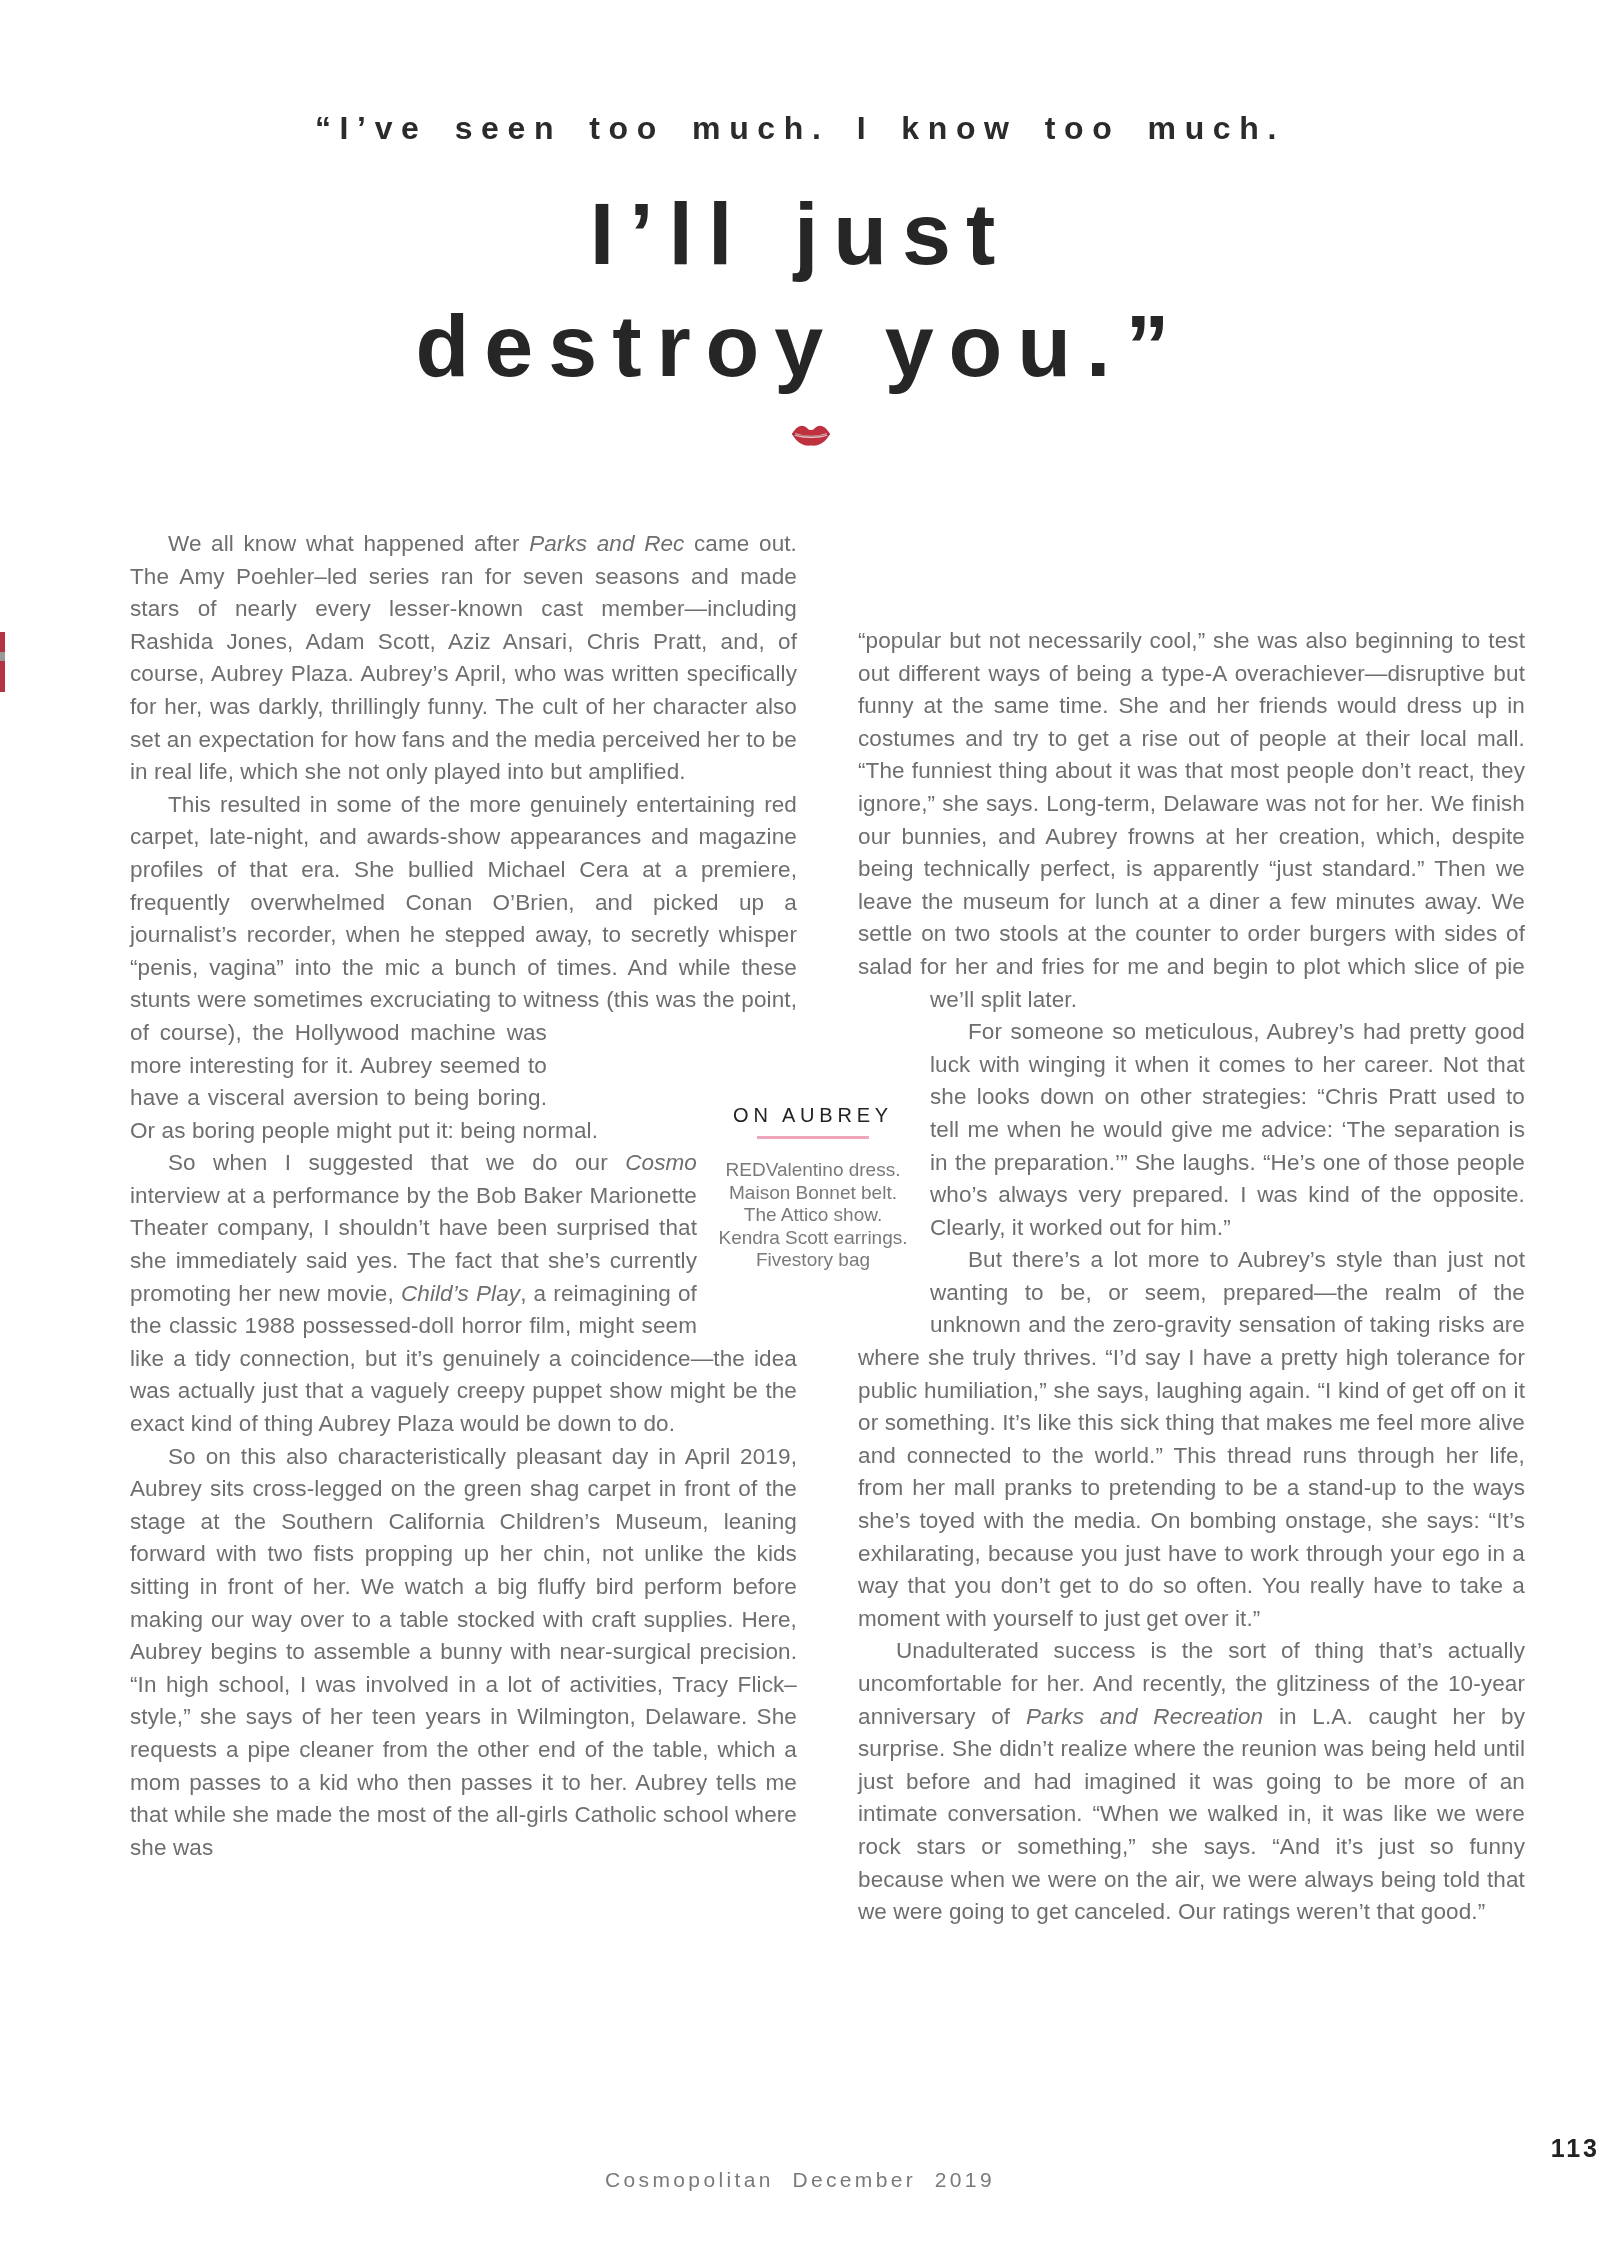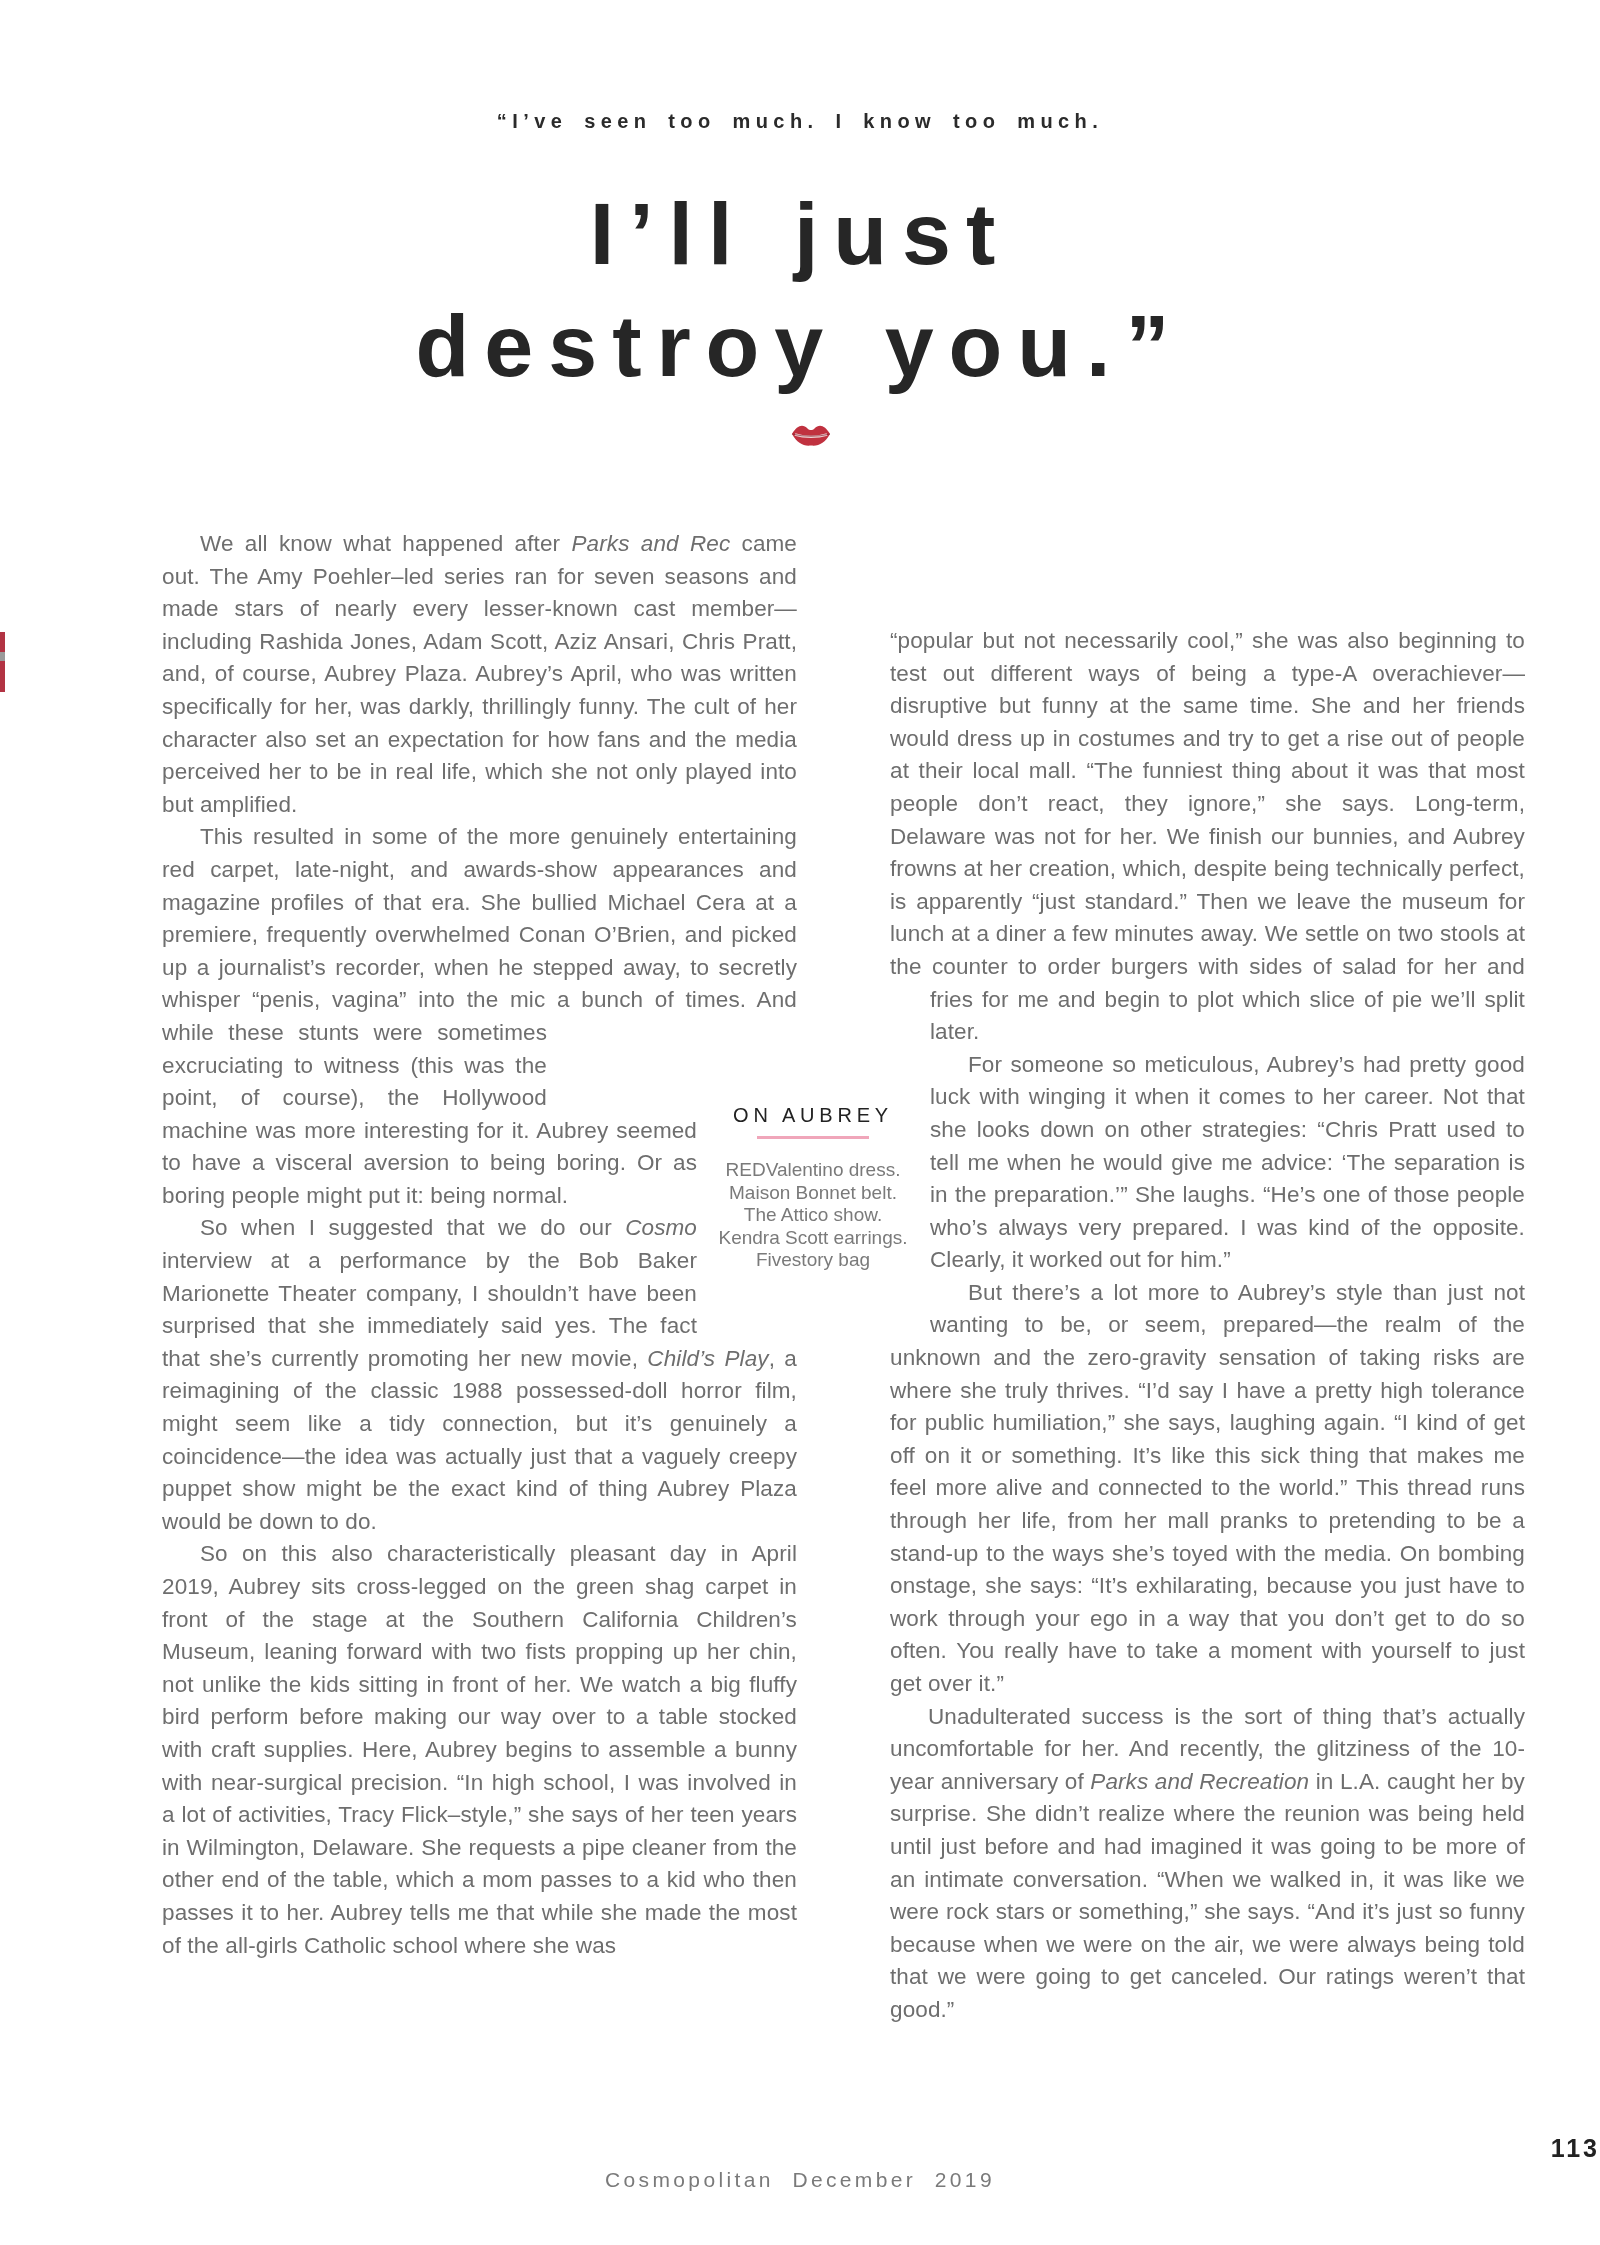--- a/index.html
+++ b/index.html
@@ -9,21 +9,21 @@
     position: relative;
     font-family: "Liberation Sans", sans-serif;
     overflow: hidden;
   }
   .page { position: absolute; inset: 0; background: #ffffff; }
 
   
   .kicker {
     position: absolute; top: 110px; left: 0; width: 100%;
     text-align: center;
-    font-size: 20px; font-weight: 700;
+    font-size: 32px; font-weight: 700;
     letter-spacing: 0.27em; word-spacing: 0.3em;
     color: #2b2b2b; white-space: nowrap;
   }
   .headline {
     position: absolute; top: 178px; left: 0; width: 100%;
     text-align: center;
     font-size: 88px; line-height: 112px; font-weight: 700;
     letter-spacing: 0.17em; word-spacing: 0.08em;
     color: #262626;
   }
@@ -40,21 +40,21 @@
   
   .col {
     position: absolute; width: 667px;
     text-align: justify;
     font-size: 22.5px; line-height: 32.6px;
     color: #6e6e6e;
     letter-spacing: 0.005em;
   }
   .col-left  { left: 130px; top: 528px; height: 1340px; }
   .col-right { left: 858px; top: 625px; height: 1460px; }
-  .para { text-indent: 38px; margin-left: 32px; }
+  .para { text-indent: 38px; }
   .para.no-indent { text-indent: 0; }
   .it { font-style: italic; }
 
   
   .wrap-right {
     float: right; width: 250px; height: 790px;
     shape-outside: polygon(0 500px, 250px 500px, 250px 790px, 150px 790px, 150px 568px, 0 568px);
     shape-margin: 0;
   }
   .wrap-left {

